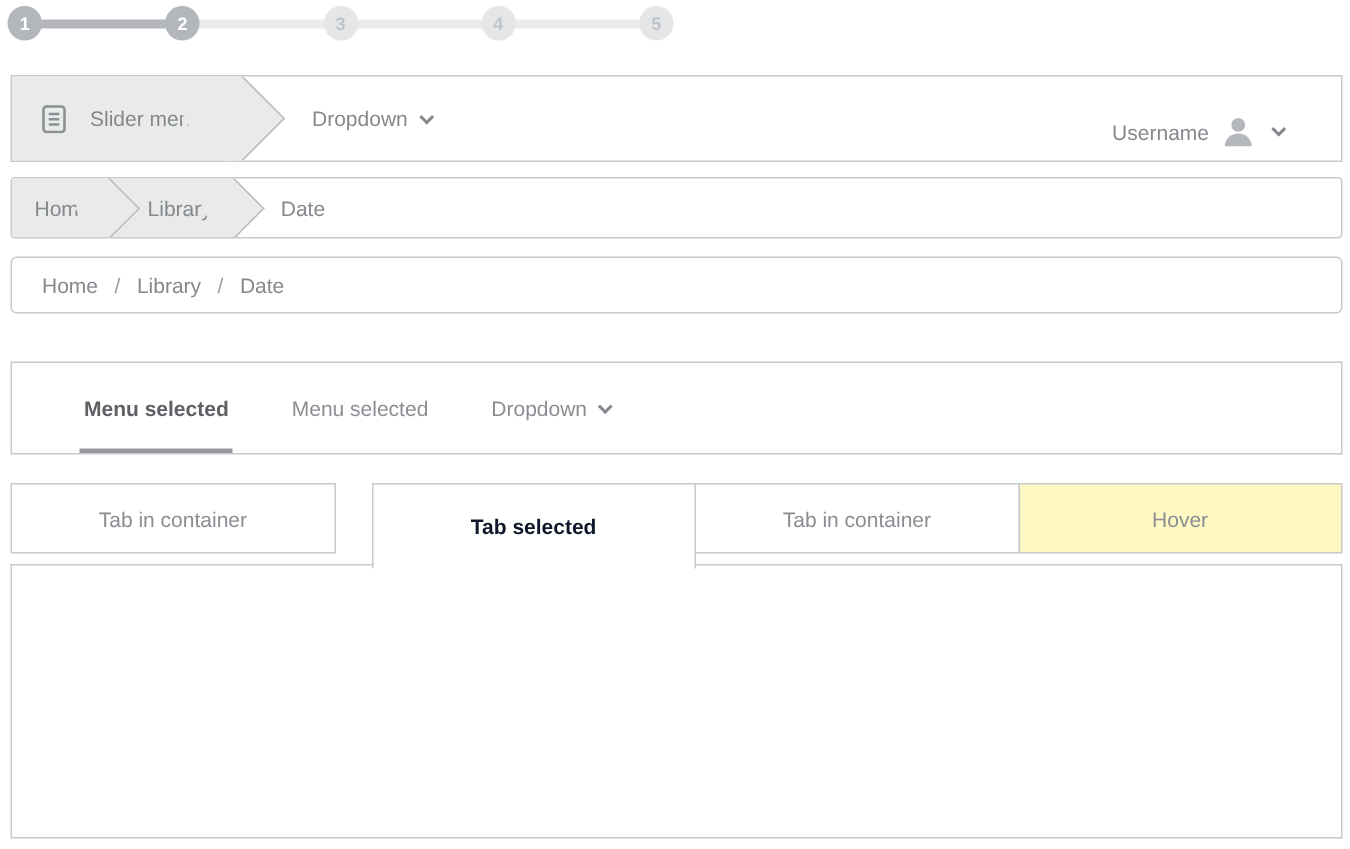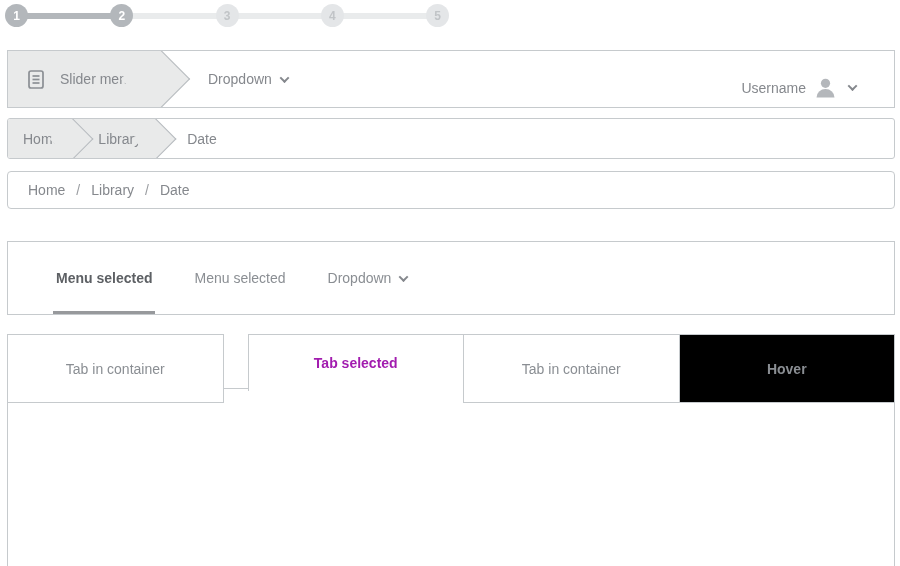--- a/index.html
+++ b/index.html
@@ -76,44 +76,44 @@
   
   .bc-slash {
     margin-top: 12px; height: 38px; border-radius: 4px;
     display: flex; align-items: center; padding-left: 20px; gap: 11px;
   }
   .bc-slash .slash { color: #9a9da1; }
   .bc-slash .crumb-link { cursor: pointer; }
 
   
   .menu-bar {
-    margin-top: 32px; height: 74px;
+    margin-top: 32px; height: 62px;
     display: flex; align-items: stretch; padding-left: 48px; gap: 42px;
   }
   .menu-item {
     display: flex; align-items: center; position: relative;
     color: #8a8e93; cursor: pointer;
   }
   .menu-item.selected { font-weight: bold; color: #5d6064; }
   .menu-item.selected::after {
     content: ""; position: absolute; left: -3px; right: -3px; bottom: 0;
     height: 3px; background: #97999c;
   }
   .menu-item .bolt { margin-right: 8px; display: inline-flex; }
 
   
   .tabs { margin-top: 19px; display: flex; align-items: flex-start; height: 55px; position: relative; }
   .tab {
-    flex: 1 1 0; height: 69px; border: 1px solid #c6cacd; margin-left: -1px;
+    flex: 1 1 0; height: 47px; border: 1px solid #c6cacd; margin-left: -1px;
     display: flex; align-items: center; justify-content: center;
     background: #fff; color: #8a8e93; position: relative; cursor: pointer;
   }
   .tab:first-child { margin-left: 0; }
-  .tab.selected { font-weight: bold; color: #a21caf; border-bottom: none; height: 57px; z-index: 2; margin-left: 24px; }
-  .tab.hover { background: #000000; font-weight: bold; }
+  .tab.selected { font-weight: bold; color: #0f172a; border-bottom: none; height: 57px; z-index: 2; margin-left: 24px; }
+  .tab.hover { background: #fef9c3; }
 
   .tab-content { width: 888px; height: 183px; border: 1px solid #c6cacd; margin-top: -1px; background: #fff; }
 </style>
 </head>
 <body>
 
 <div class="page">
 
   <div class="stepper">
     <div class="step-circle active">1</div>

